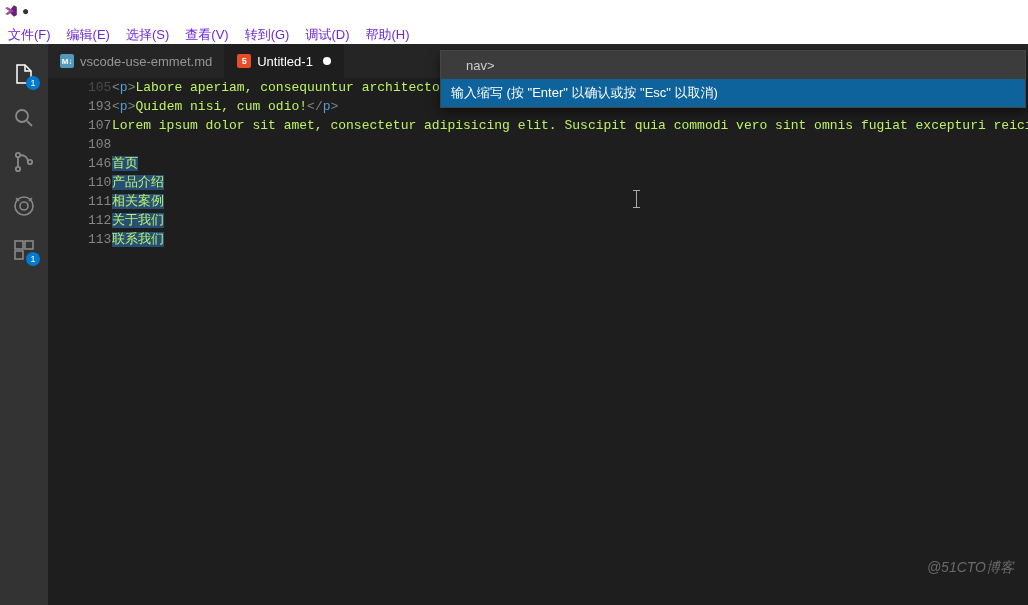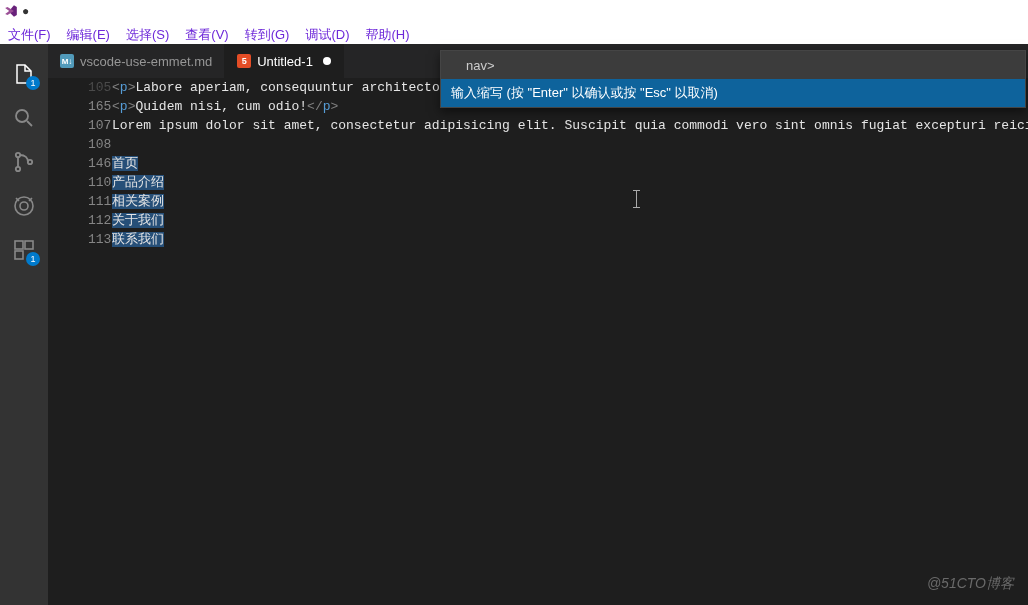--- a/index.html
+++ b/index.html
@@ -23,26 +23,26 @@
 .tab .file-icon-html { background:#e44d26; color:#fff; border-radius:2px; font-size:9px; width:14px; height:14px;display:flex;align-items:center;justify-content:center;}
 .tab .dirty { width:8px; height:8px; border-radius:50%; background:#fff; margin-left:4px; }
 .editor { flex:1; position:relative; font-family:Consolas,"Courier New",monospace; font-size:13px; line-height:19px; }
 .gutter { position:absolute; left:16px; top:0; width:52px; text-align:left; color:#858585; padding-top:0;padding-left:24px; }
 .gutter .ln { height:19px; padding-right:14px; }
 .gutter .ln.dim { color:#4a4a4a; }
 .code { margin-left:64px; padding-top:0; }
 .code .line { height:19px; white-space:pre; }
 .tag { color:#569cd6; }
 .bracket { color:#808080; }
-.txt { color:#e5e5e5; }
+.txt { color:#bef264; }
 .sel { background:#264f78; }
 .quickinput { position:absolute; top:50px; left:440px; width:586px; z-index:50; background:#252526; border:1px solid #454545; box-shadow:0 4px 10px rgba(0,0,0,0.5); }
 .quickinput input { width:100%; height:28px; background:#3c3c3c; border:1px solid #3c3c3c; color:#ccc; padding:0 24px; font-size:13px; outline:none; font-family:inherit; }
 .quickinput .qi-hint { background:#0e639c; color:#fff; padding:5px 10px; font-size:13px; }
-.watermark { position:absolute; bottom:12px; right:14px; color:#6a6a6a; font-size:14px; font-style:italic; }
+.watermark { position:absolute; bottom:28px; right:14px; color:#6a6a6a; font-size:14px; font-style:italic; }
 .text-cursor { position:absolute; left:588px; top:112px; width:1px; height:18px; }
 .text-cursor::before { content:""; position:absolute; width:1px; height:16px; background:#aaa; left:0; top:1px;}
 .text-cursor::after { content:""; position:absolute; height:1px; width:7px; background:#aaa; left:-3px; top:0; box-shadow:0 17px 0 #aaa;}
 </style>
 </head>
 <body>
 
 <div class="titlebar">
   <span class="vs-logo">
     <svg viewBox="0 0 24 24">
@@ -112,21 +112,21 @@
       <div class="tab active">
         <span class="tab-icon file-icon-html">5</span>
         <span>Untitled-1</span>
         <span class="dirty"></span>
       </div>
     </div>
 
     <div class="editor">
       <div class="gutter">
         <div class="ln dim">105</div>
-        <div class="ln">165</div>
+        <div class="ln">193</div>
         <div class="ln">107</div>
         <div class="ln">108</div>
         <div class="ln">146</div>
         <div class="ln">110</div>
         <div class="ln">111</div>
         <div class="ln">112</div>
         <div class="ln">113</div>
       </div>
       <div class="code">
         <div class="line"><span class="bracket">&lt;</span><span class="tag">p</span><span class="bracket">&gt;</span><span class="txt">Labore aperiam, consequuntur architecto</span></div>

